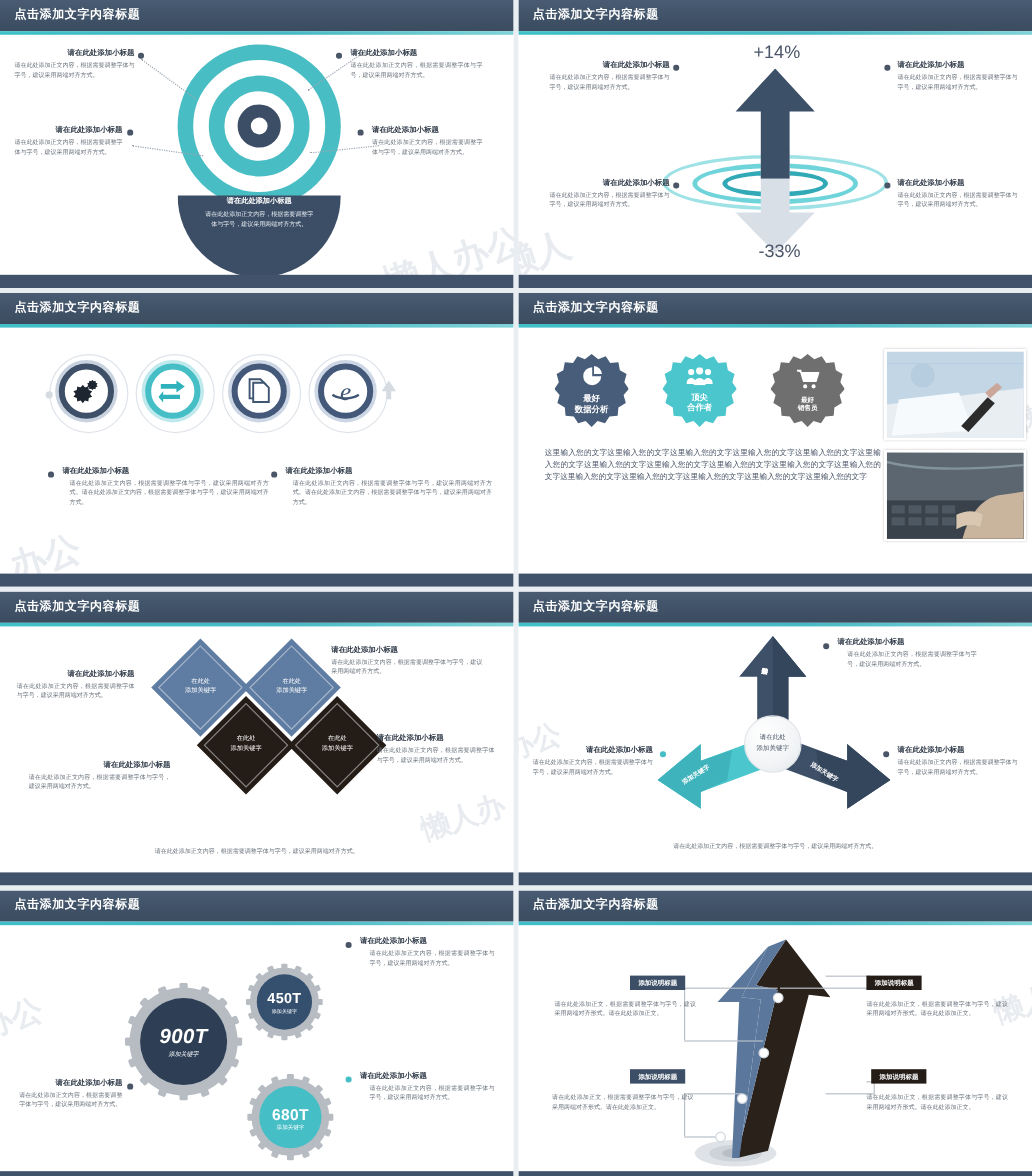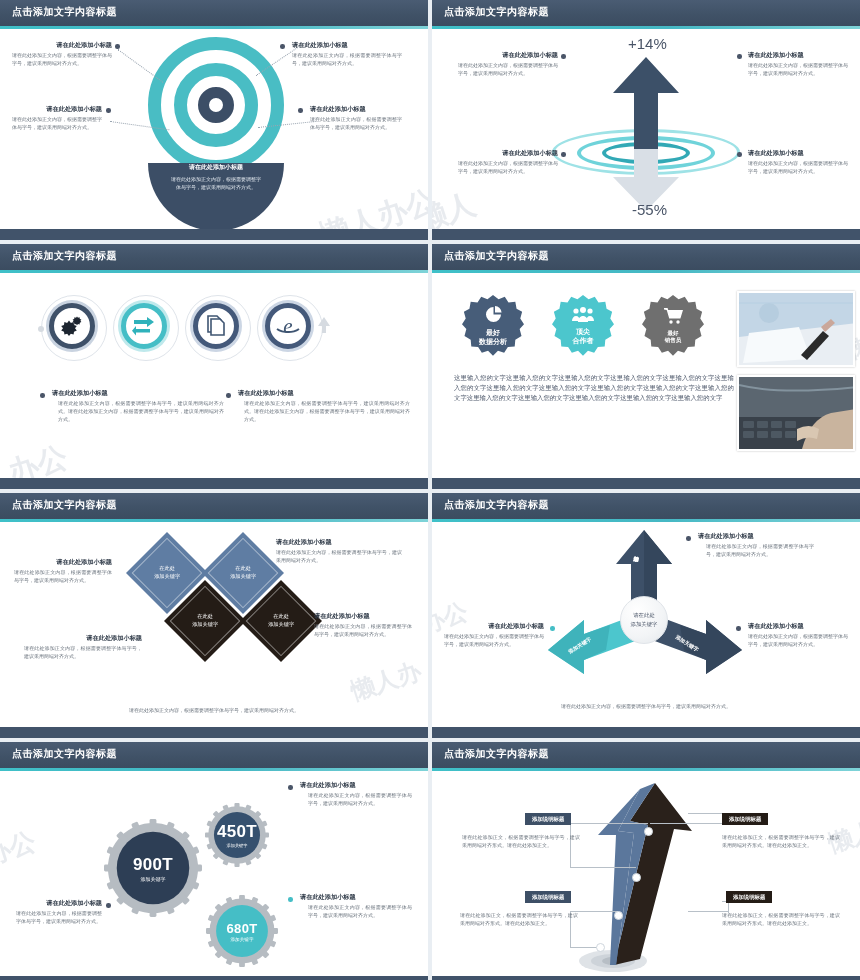--- a/index.html
+++ b/index.html
@@ -247,21 +247,21 @@
 
       <svg class="arw" width="70" height="86" style="left:179px;top:96px;" viewBox="0 0 70 86">
         <polygon points="23,0 47,0 47,52 68,52 35,86 2,52 23,52" fill="#d9dfe6"></polygon>
       </svg>
 
       <svg class="arw" width="70" height="92" style="left:179px;top:28px;" viewBox="0 0 70 92">
         <polygon points="35,0 68,36 47,36 47,92 23,92 23,36 2,36" fill="#3c5068"></polygon>
       </svg>
 
       <div class="pct" style="left:196px;top:6px;">+14%</div>
-      <div class="pct" style="left:200px;top:172px;">-55%</div>
+      <div class="pct" style="left:200px;top:172px;">-33%</div>
 
       <div class="blk ralign" style="left:26px;top:22px;width:100px;">
         <div class="h">请在此处添加小标题</div>
         <div class="p">请在此处添加正文内容，根据需要调整字体与字号，建议采用两端对齐方式。</div>
       </div>
       <div class="dot" style="left:129px;top:25px;"></div>
 
       <div class="blk ralign" style="left:26px;top:120px;width:100px;">
         <div class="h">请在此处添加小标题</div>
         <div class="p">请在此处添加正文内容，根据需要调整字体与字号，建议采用两端对齐方式。</div>
@@ -559,21 +559,21 @@
     <div class="ftr"></div>
   </div>
 
   <div class="slide">
     <div class="hdr"></div>
     <div class="hdr-accent"></div>
     <div class="hdr-title">点击添加文字内容标题</div>
     <div class="body">
       <div class="wm" style="left:-16px;top:60px;font-size:26px;">办公</div>
 
-      <div class="gear" style="left:104px;top:48px;width:98px;height:98px;">
+      <div class="gear" style="left:104px;top:48px;width:98px;height:98px;font-style:italic;">
         <svg width="98" height="98" viewBox="0 0 100 100">
           <g fill="#b6bcc2">
             <circle cx="50" cy="50" r="46"></circle>
             <g>
               <rect x="46.5" y="0" width="7" height="12" rx="1.5"></rect>
               <rect x="46.5" y="0" width="7" height="12" rx="1.5" transform="rotate(22.5 50 50)"></rect>
               <rect x="46.5" y="0" width="7" height="12" rx="1.5" transform="rotate(45 50 50)"></rect>
               <rect x="46.5" y="0" width="7" height="12" rx="1.5" transform="rotate(67.5 50 50)"></rect>
               <rect x="46.5" y="0" width="7" height="12" rx="1.5" transform="rotate(90 50 50)"></rect>
               <rect x="46.5" y="0" width="7" height="12" rx="1.5" transform="rotate(112.5 50 50)"></rect>
@@ -616,21 +616,21 @@
               <rect x="46" y="0" width="8" height="13" rx="1.5" transform="rotate(247.5 50 50)"></rect>
               <rect x="46" y="0" width="8" height="13" rx="1.5" transform="rotate(270 50 50)"></rect>
               <rect x="46" y="0" width="8" height="13" rx="1.5" transform="rotate(292.5 50 50)"></rect>
               <rect x="46" y="0" width="8" height="13" rx="1.5" transform="rotate(315 50 50)"></rect>
               <rect x="46" y="0" width="8" height="13" rx="1.5" transform="rotate(337.5 50 50)"></rect>
             </g>
           </g>
           <circle cx="50" cy="50" r="36" fill="#35506e"></circle>
         </svg>
         <div class="gearlbl">
-          <span class="v" style="font-size:17px;text-align:right;">450T</span>
+          <span class="v" style="font-size:12px;text-align:right;">450T</span>
           <span class="k" style="font-size:4.2px;">添加关键字</span>
         </div>
       </div>
 
       <div class="gear" style="left:206px;top:124px;width:72px;height:72px;">
         <svg width="72" height="72" viewBox="0 0 100 100">
           <g fill="#b6bcc2">
             <circle cx="50" cy="50" r="45"></circle>
             <g>
               <rect x="46" y="0" width="8" height="13" rx="1.5"></rect>

